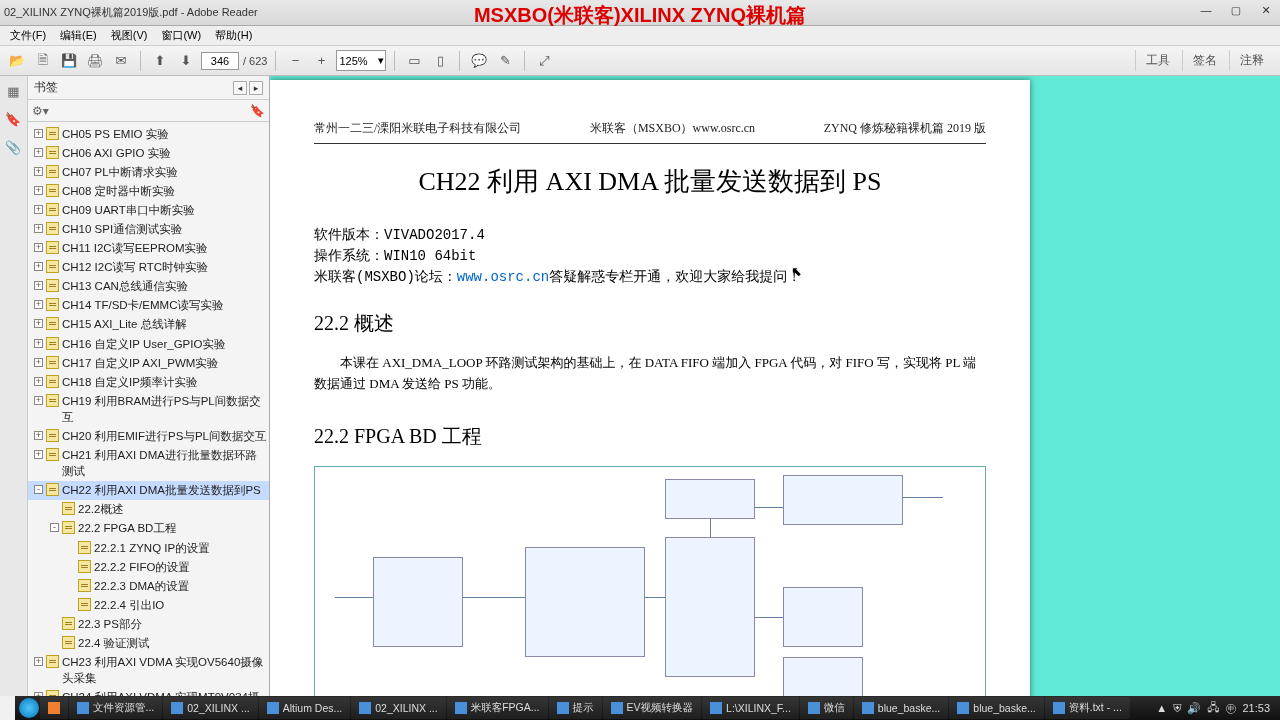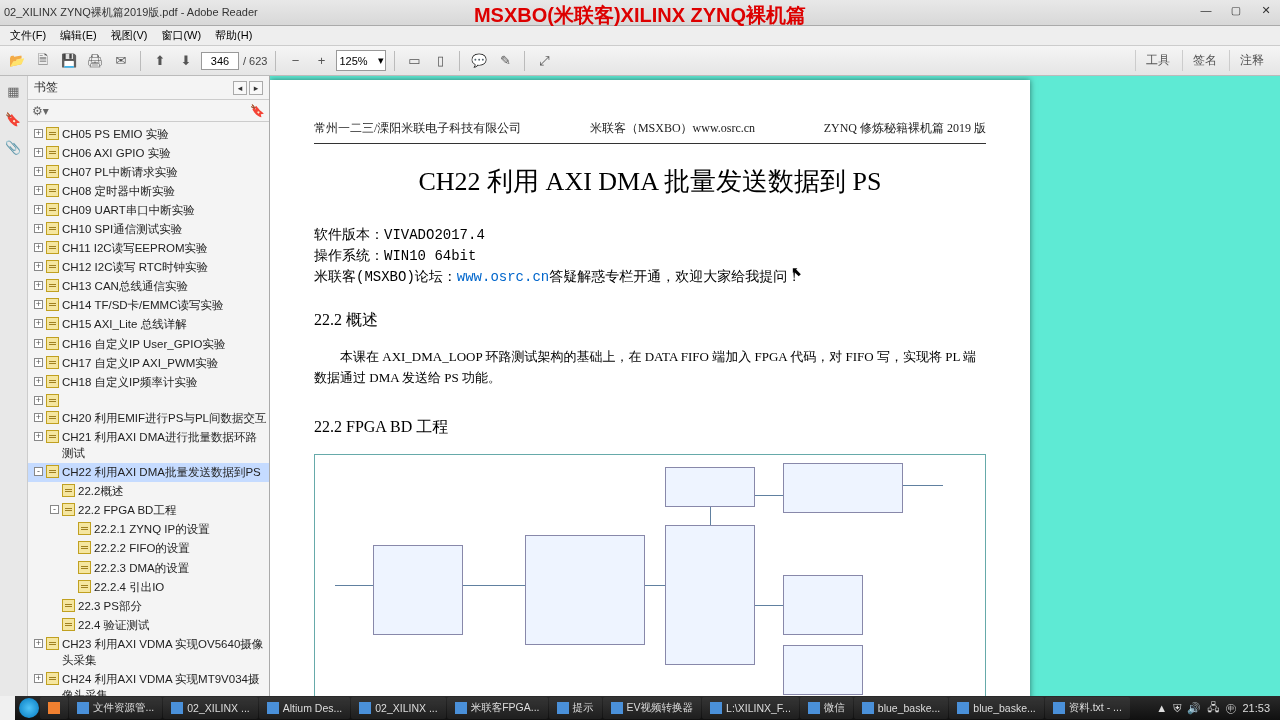--- a/index.html
+++ b/index.html
@@ -49,21 +49,21 @@
   
   .content { flex: 1; background: #5eead4; overflow: auto; position: relative; display: flex; justify-content: flex-start; padding-top: 4px; }
   .content::-webkit-scrollbar { width: 15px; }
   .content::-webkit-scrollbar-track { background: #ddd; }
   .content::-webkit-scrollbar-thumb { background: #aaa; border: 1px solid #888; }
   .page { width: 760px; background: #fff; min-height: 980px; padding: 40px 44px; box-shadow: 0 0 6px rgba(0,0,0,0.5); }
   .page-header { display: flex; justify-content: space-between; font-size: 12px; color: #222; border-bottom: 1px solid #333; padding-bottom: 6px; margin-bottom: 20px; font-family: SimSun, serif; }
   .page-title-main { text-align: center; font-size: 26px; font-family: SimSun, serif; margin-bottom: 26px; }
   .info-lines { font-family: SimSun, "Courier New", monospace; font-size: 14px; line-height: 1.5; margin-bottom: 22px; }
   .info-lines a { color: #0066cc; }
-  .sect-title { font-size: 16px; font-family: SimSun, serif; margin-bottom: 16px; }
+  .sect-title { font-size: 20px; font-family: SimSun, serif; margin-bottom: 16px; }
   .para { font-size: 13px; font-family: SimSun, serif; line-height: 1.6; text-indent: 2em; margin-bottom: 28px; }
   .diagram { border: 1px solid #6aa; padding: 6px; height: 280px; position: relative; background: #fff; }
   .blk { position: absolute; border: 1px solid #88a; background: #eef4ff; }
   .wire { position: absolute; background: #6080a0; }
   
   .taskbar { position: absolute; bottom: 0; left: 15px; right: 0; height: 24px; background: linear-gradient(#2a2a2a,#101010); display: flex; align-items: center; padding: 0 4px; gap: 1px; color: #ddd; font-size: 10.5px; }
   .start { width: 20px; height: 20px; background: radial-gradient(#4fc3f7,#0277bd); border-radius: 50%; cursor: pointer; }
   .task-item { height: 22px; padding: 0 8px; display: flex; align-items: center; gap: 4px; background: rgba(255,255,255,0.06); cursor: pointer; border-radius: 2px; max-width: 110px; overflow: hidden; white-space: nowrap; }
   .task-ico { width: 12px; height: 12px; background: #4a90d9; flex-shrink: 0; }
   .tray { margin-left: auto; display: flex; align-items: center; gap: 6px; padding-right: 6px; }
@@ -210,20 +210,21 @@
             <div class="bm-text">CH17 自定义IP AXI_PWM实验</div>
           </div>
           <div class="bm-item" style="padding-left: 6px;">
             <div class="bm-toggle">+</div>
             <div class="bm-icon"></div>
             <div class="bm-text">CH18 自定义IP频率计实验</div>
           </div>
           <div class="bm-item" style="padding-left: 6px;">
             <div class="bm-toggle">+</div>
             <div class="bm-icon"></div>
+            <div class="bm-text">CH19 利用BRAM进行PS与PL间数据交互</div>
           </div>
           <div class="bm-item" style="padding-left: 6px;">
             <div class="bm-toggle">+</div>
             <div class="bm-icon"></div>
             <div class="bm-text">CH20 利用EMIF进行PS与PL间数据交互</div>
           </div>
           <div class="bm-item" style="padding-left: 6px;">
             <div class="bm-toggle">+</div>
             <div class="bm-icon"></div>
             <div class="bm-text">CH21 利用AXI DMA进行批量数据环路测试</div>

